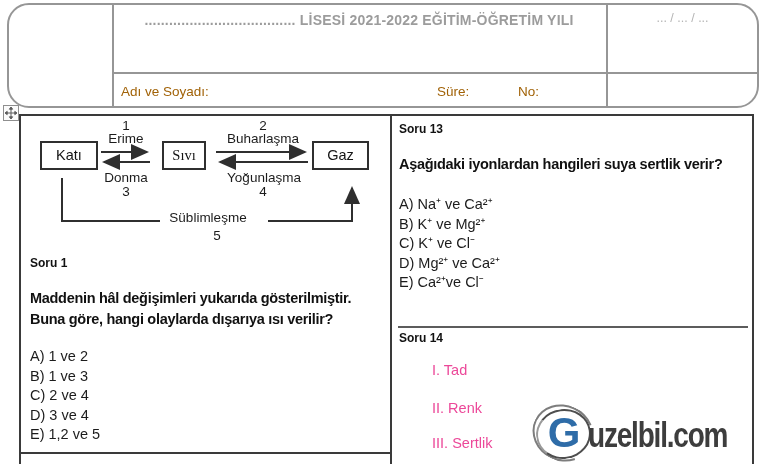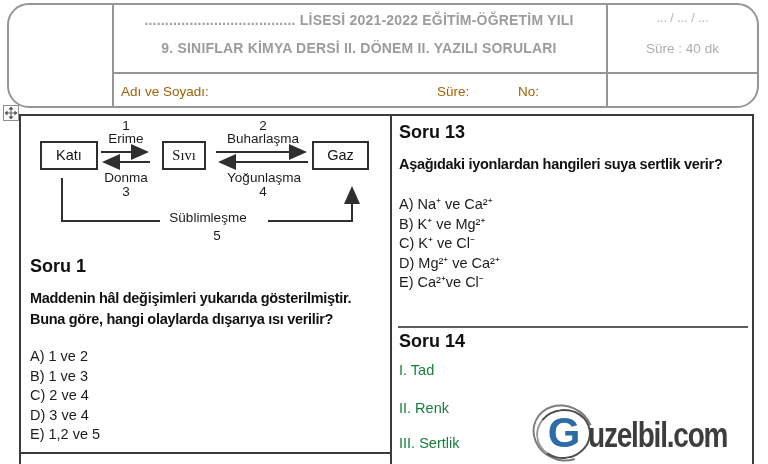--- a/index.html
+++ b/index.html
@@ -27,25 +27,25 @@
   
   .tline { background:#3a3a3a; }
 
   
   .state-box { top:141px; height:29px; border:2px solid #2f2f2f; background:#fff;
     box-sizing:border-box; text-align:center; font-size:14.5px; color:#141414;
     line-height:25px; }
   .diag-label { text-align:center; font-size:13.5px; color:#1c1c1c; white-space:nowrap; }
 
   
-  .q-title { font-weight:bold; font-size:18px; color:#111; }
+  .q-title { font-weight:bold; font-size:12px; color:#111; }
   .q-text  { font-weight:bold; font-size:14.5px; color:#111;
     letter-spacing:-0.3px; white-space:nowrap; }
   .q-options { font-size:14.5px; color:#1c1c1c; line-height:19.6px; white-space:nowrap; }
-  .q-item { font-size:14.5px; color:#15803d; white-space:nowrap; }
+  .q-item { font-size:14.5px; color:#ec4899; white-space:nowrap;margin-left:33px; }
 
   
   .wm { left:533px; top:403px; width:235px; height:60px; z-index:5; }
   .wm-c1 { position:absolute; left:3px; top:6px; width:55px; height:50px;
     border:2.5px solid #4e4e4e; border-radius:50%; transform:rotate(-8deg);
     border-left-color:#9a9a9a; box-sizing:border-box; }
   .wm-c2 { position:absolute; left:-1px; top:2px; width:62px; height:56px;
     border:2px solid #7d7d7d; border-radius:50%; transform:rotate(25deg);
     border-right-color:transparent; box-sizing:border-box; }
   .wm-g { position:absolute; left:8px; top:5px; width:46px; text-align:center;
@@ -58,24 +58,22 @@
 <body>
 
 <div id="screen">
 
   <div class="abs hdr-box"></div>
   <div class="abs hdr-vline" style="left:112px;"></div>
   <div class="abs hdr-vline" style="left:606px;"></div>
   <div class="abs hdr-hline"></div>
 
   <div class="abs hdr-title" style="top:12px;">..................................... LİSESİ 2021-2022 EĞİTİM-ÖĞRETİM YILI</div>
-  <div class="abs hdr-title" style="top:40px;">9. SINIFLAR KİMYA DERSİ II. DÖNEM II. YAZILI SORULARI</div>
 
   <div class="abs hdr-right" style="top:11px; font-size:12.5px;">... / ... / ...</div>
-  <div class="abs hdr-right" style="top:41px; font-size:13.5px; color:#aeaeae;">Süre : 40 dk</div>
 
   <div class="abs hdr-field" style="left:121px;">Adı ve Soyadı:</div>
   <div class="abs hdr-field" style="left:437px;">Süre:</div>
   <div class="abs hdr-field" style="left:518px;">No:</div>
 
   <div class="abs move-handle">
     <svg width="12" height="12" viewBox="0 0 12 12">
       <g stroke="#5a5a5a" stroke-width="1" fill="#5a5a5a">
         <line x1="6" y1="1.5" x2="6" y2="10.5"></line>
         <line x1="1.5" y1="6" x2="10.5" y2="6"></line>

